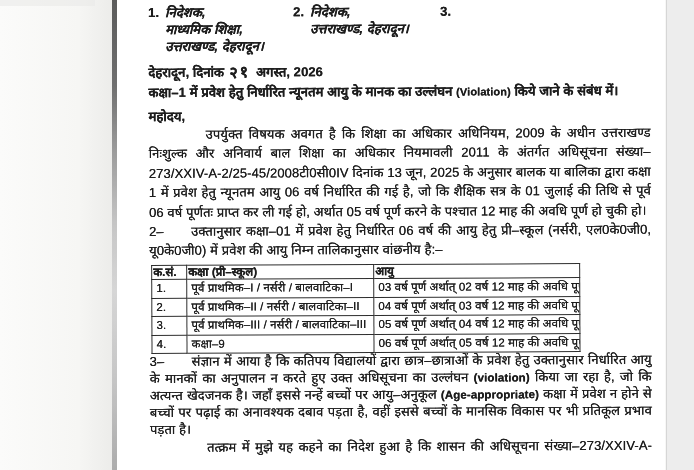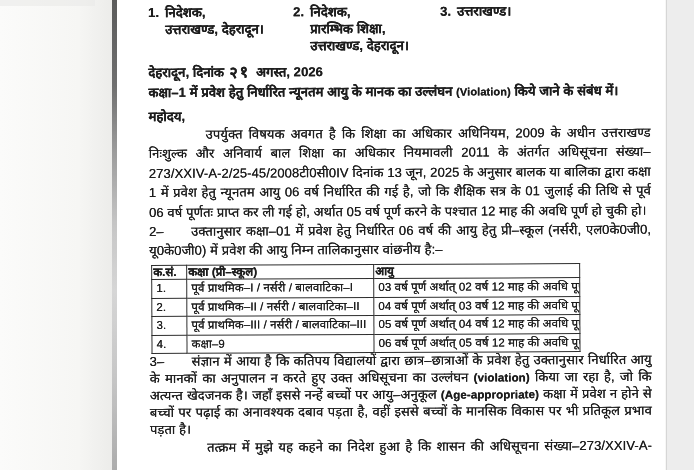--- a/index.html
+++ b/index.html
@@ -39,21 +39,21 @@
     transform-origin:top left;
     text-shadow:.2px 0 0 currentColor;
   }
   
   .addr-row{display:flex;text-align:left;font-weight:bold;}
   .addr{display:flex;}
   .addr.c1{width:145px;}
   .addr.c2{width:147px;}
   .addr.c3{flex:1;}
   .addr .num{width:17px;flex-shrink:0;}
-  .addr-lines div{white-space:nowrap;}
+  .addr-lines div{white-space:nowrap;font-style:italic;}
   
   .meta-row{display:flex;justify-content:space-between;margin-top:9px;font-weight:bold;text-align:left;}
   .place-date{margin-right:66px;white-space:nowrap;}
   .hand{
     display:inline-block;font-size:16px;line-height:12px;letter-spacing:2px;
     transform:rotate(-3deg) translateY(1px);font-weight:bold;padding:0 2px;
   }
   
   .subject{display:flex;margin-top:3px;font-weight:bold;line-height:17.5px;}
   .subj-label{width:45px;flex-shrink:0;}
@@ -91,35 +91,34 @@
   <div class="right-sliver"></div>
   <div class="right-band"></div>
 
   <div class="content">
 
     <div class="addr-row">
       <div class="addr c1">
         <span class="num">1.</span>
         <div class="addr-lines">
           <div>निदेशक,</div>
+          <div>माध्यमिक शिक्षा,</div>
           <div>उत्तराखण्ड, देहरादून।</div>
         </div>
       </div>
       <div class="addr c2">
         <span class="num">2.</span>
         <div class="addr-lines">
           <div>निदेशक,</div>
-          <div>प्रारम्भिक शिक्षा,</div>
           <div>उत्तराखण्ड, देहरादून।</div>
         </div>
       </div>
       <div class="addr c3">
         <span class="num">3.</span>
         <div class="addr-lines">
-          <div>उत्तराखण्ड।</div>
         </div>
       </div>
     </div>
 
     <div class="meta-row">
       <span class="place-date">
         <span>देहरादून,  दिनांक</span>
         <span class="hand">२१</span>
         <span>अगस्त, 2026</span>
       </span>

